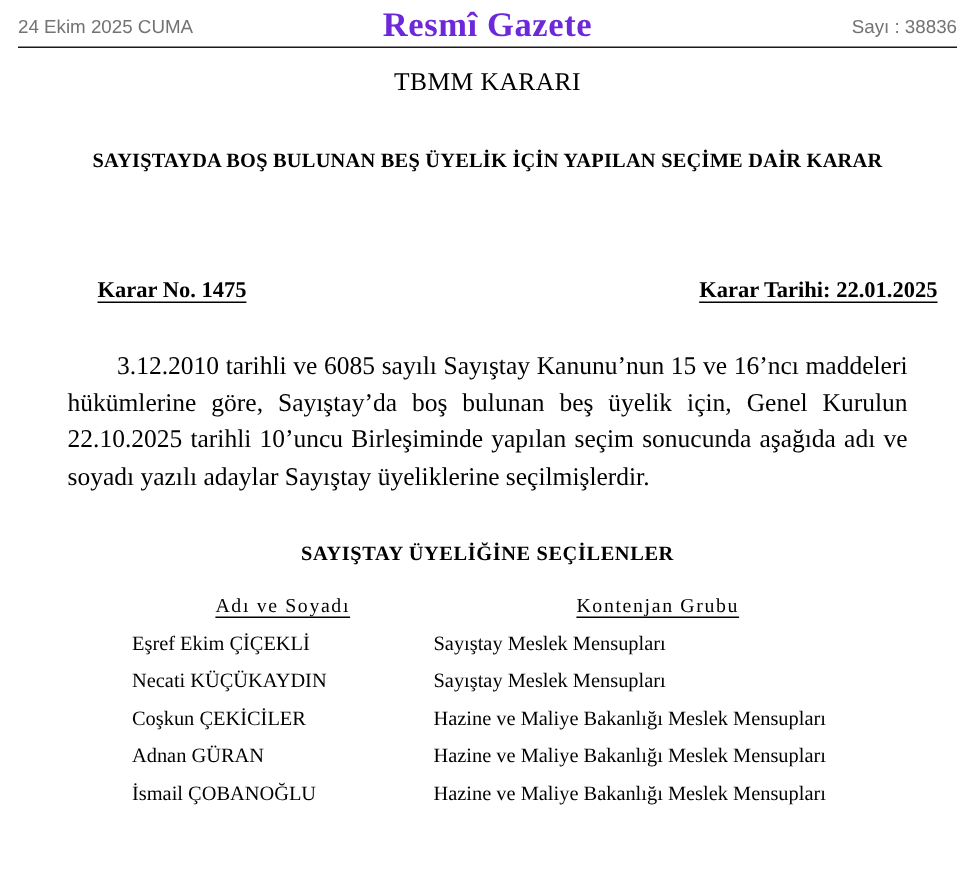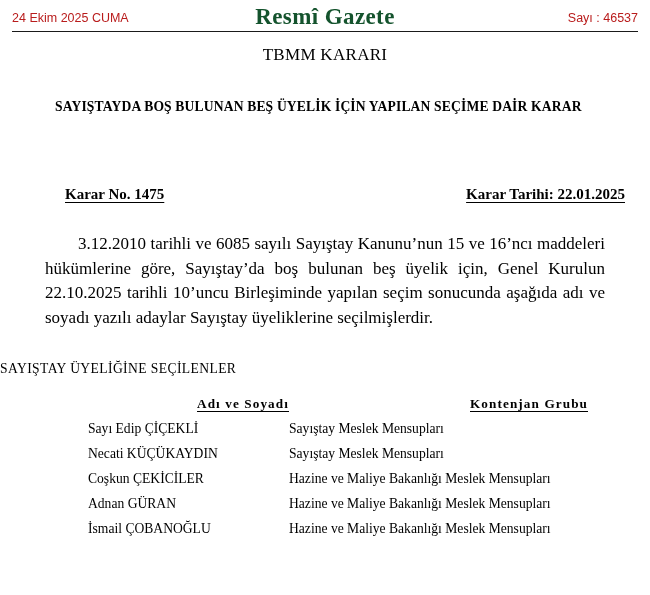--- a/index.html
+++ b/index.html
@@ -24,28 +24,28 @@
     width: 626px;
     height: 24px;
     display: flex;
     align-items: center;
     justify-content: space-between;
   }
   .masthead-date,
   .masthead-issue {
     font-family: "Liberation Sans", "DejaVu Sans", sans-serif;
     font-size: 12.5px;
-    color: #b91c1c;
+    color: #737373;
     white-space: nowrap;
   }
   .masthead-title {
     font-family: "Liberation Serif", "DejaVu Serif", serif;
     font-size: 23px;
     font-weight: bold;
-    color: #14532d;
+    color: #6d28d9;
     letter-spacing: 0.4px;
     white-space: nowrap;
     position: absolute;
     left: 0;
     right: 0;
     text-align: center;
     top: -2px;
   }
   .masthead-rule {
     position: absolute;
@@ -65,21 +65,21 @@
     text-align: center;
     font-size: 17px;
     font-weight: normal;
     letter-spacing: 0.3px;
   }
   .decision-subject {
     position: absolute;
     left: 55px;
     right: 55px;
     top: 92px;
-    text-align: left;
+    text-align: center;
     font-size: 13.6px;
     font-weight: bold;
     line-height: 30px;
     letter-spacing: 0.15px;
   }
 
   
   .decision-meta {
     position: absolute;
     left: 65px;
@@ -109,37 +109,37 @@
     text-indent: 33px;
     hyphens: none;
   }
 
   
   .list-heading {
     position: absolute;
     left: 0;
     right: 0;
     top: 361px;
-    text-align: left;
+    text-align: center;
     font-size: 13.6px;
-    font-weight: normal;
+    font-weight: bold;
     letter-spacing: 0.4px;
   }
 
   .elected-table {
     position: absolute;
     left: 88px;
     top: 396px;
     width: 500px;
     border-collapse: collapse;
   }
   .elected-table th {
-    text-align: right;
+    text-align: center;
     font-size: 13.2px;
-    font-weight: bold;
+    font-weight: normal;
     letter-spacing: 1.1px;
     padding: 0 0 9px 0;
     white-space: nowrap;
   }
   .elected-table th > span {
     text-decoration: underline;
     text-underline-offset: 2.5px;
   }
   .elected-table td {
     font-size: 13.6px;
@@ -148,21 +148,21 @@
     vertical-align: top;
   }
   .col-name { width: 201px; }
 </style>
 </head>
 <body>
 
 <div class="masthead">
   <div class="masthead-date">24 Ekim 2025 CUMA</div>
   <div class="masthead-title">Resmî Gazete</div>
-  <div class="masthead-issue">Sayı : 46537</div>
+  <div class="masthead-issue">Sayı : 38836</div>
 </div>
 <div class="masthead-rule"></div>
 
 <div class="doc-title">TBMM KARARI</div>
 
 <div class="decision-subject">SAYIŞTAYDA BOŞ BULUNAN BEŞ ÜYELİK İÇİN YAPILAN SEÇİME DAİR KARAR</div>
 
 <div class="decision-meta">
   <span>Karar No. 1475</span>
   <span>Karar Tarihi: 22.01.2025</span>
@@ -174,21 +174,21 @@
 
 <table class="elected-table">
   <thead>
     <tr>
       <th class="col-name"><span>Adı ve Soyadı</span></th>
       <th><span>Kontenjan Grubu</span></th>
     </tr>
   </thead>
   <tbody>
     <tr>
-      <td class="col-name">Sayı Edip ÇİÇEKLİ</td>
+      <td class="col-name">Eşref Ekim ÇİÇEKLİ</td>
       <td>Sayıştay Meslek Mensupları</td>
     </tr>
     <tr>
       <td class="col-name">Necati KÜÇÜKAYDIN</td>
       <td>Sayıştay Meslek Mensupları</td>
     </tr>
     <tr>
       <td class="col-name">Coşkun ÇEKİCİLER</td>
       <td>Hazine ve Maliye Bakanlığı Meslek Mensupları</td>
     </tr>

